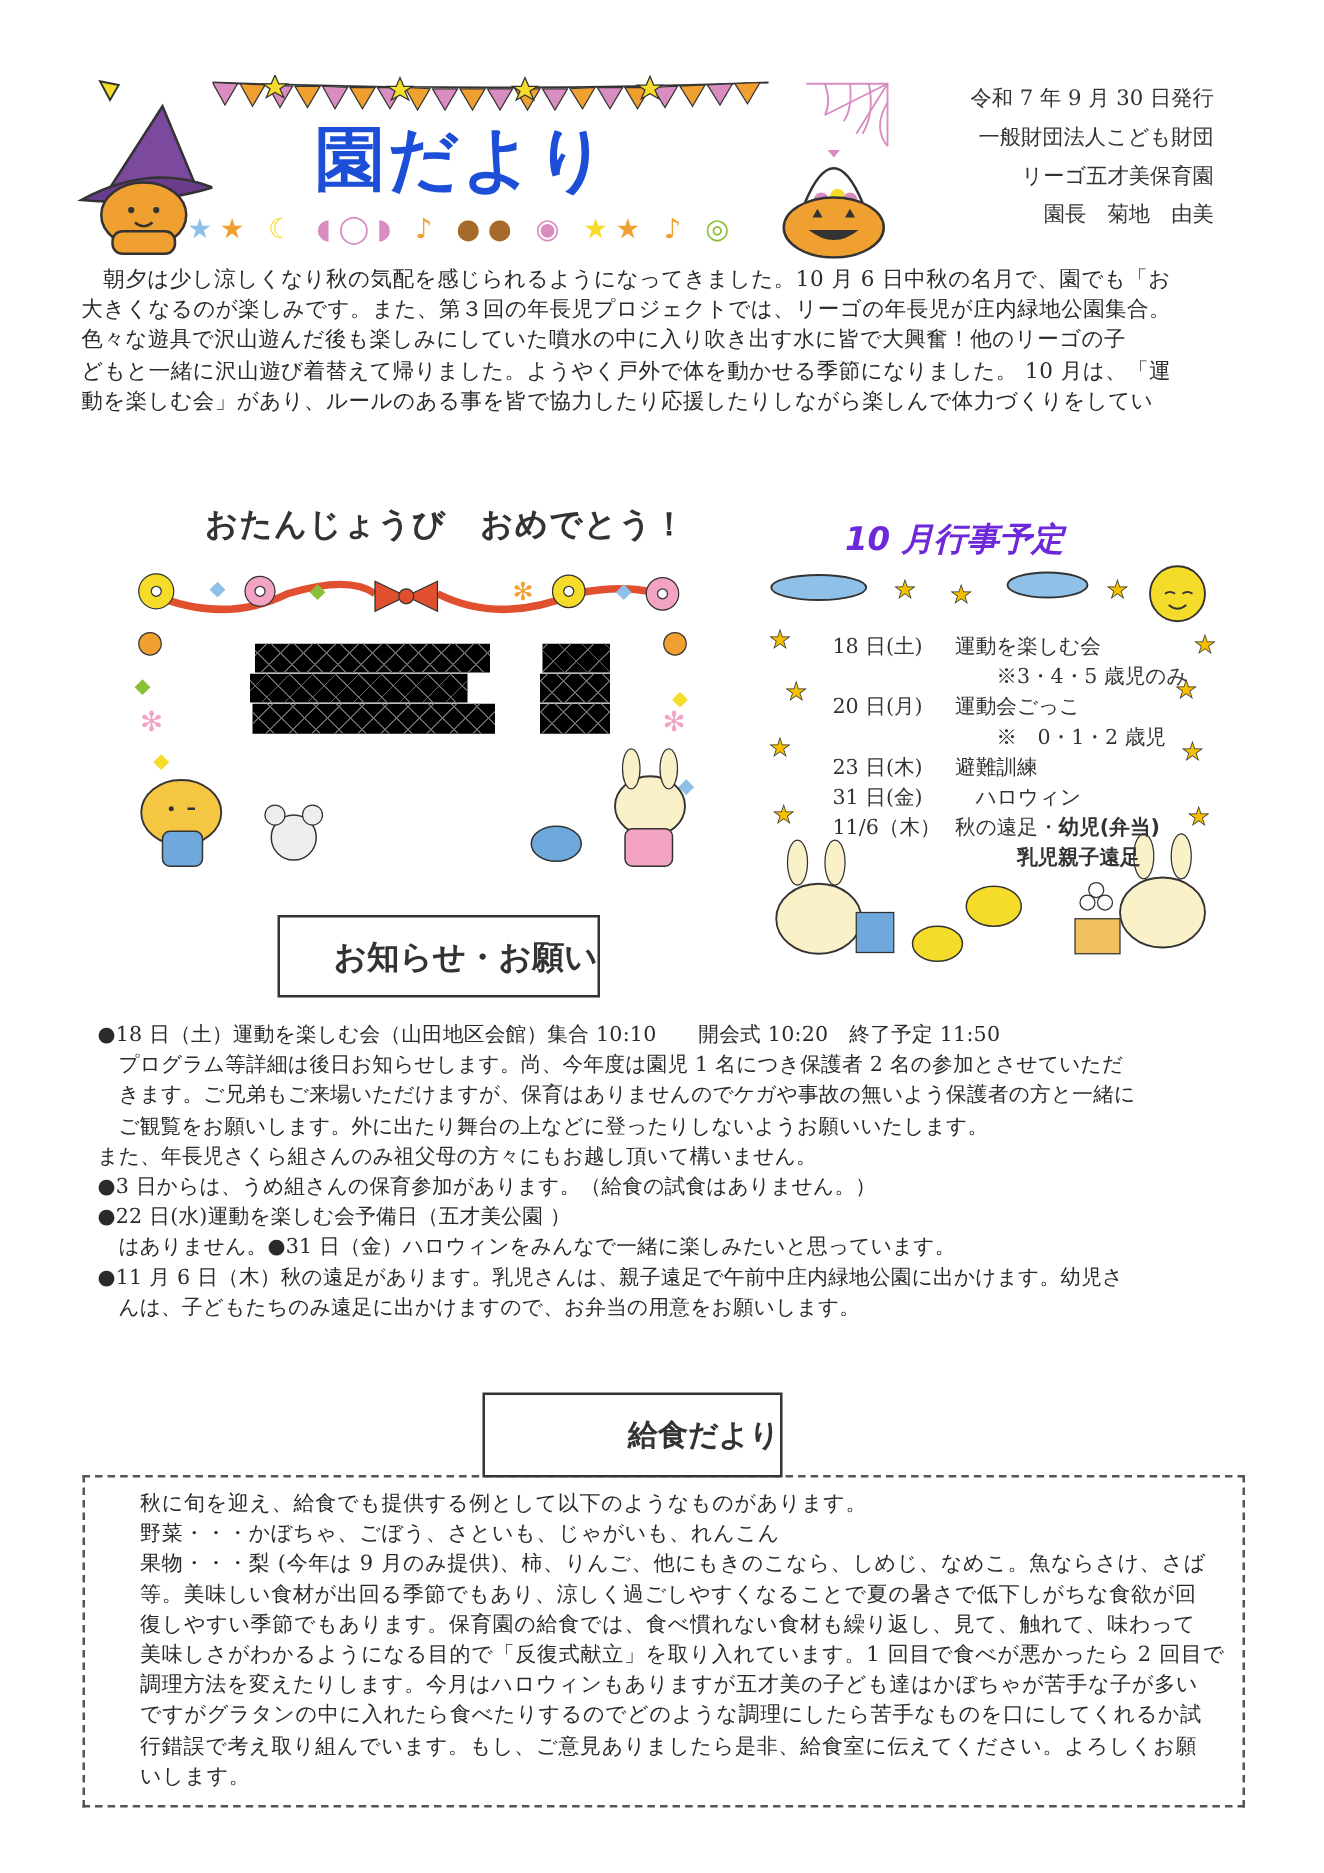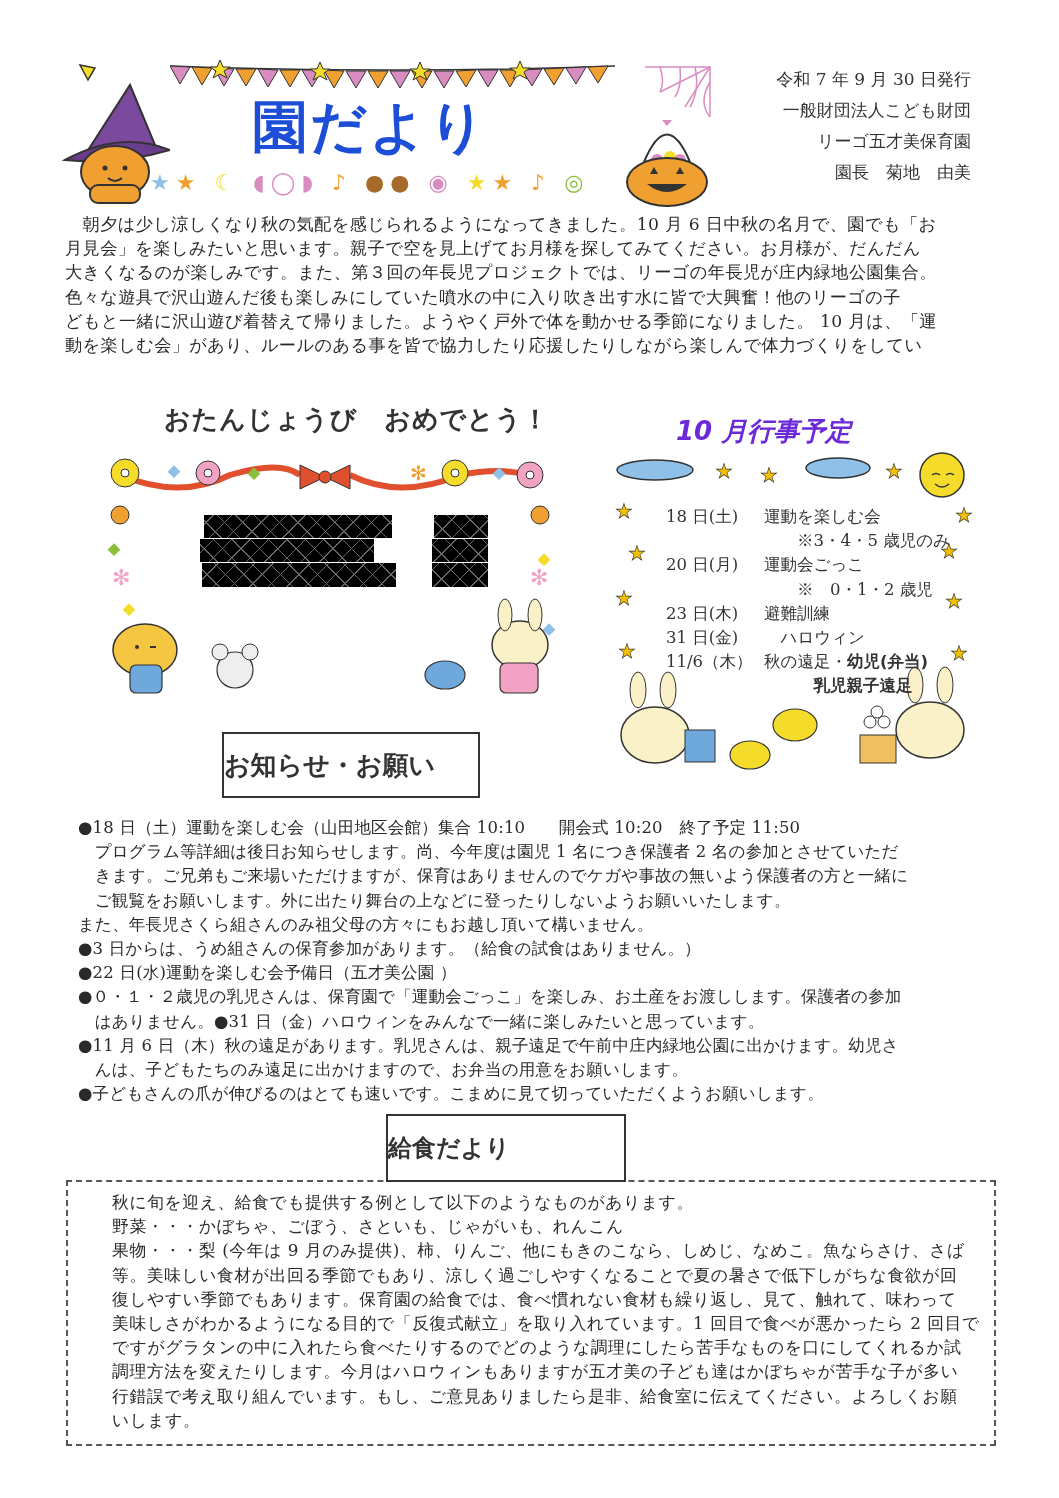--- a/index.html
+++ b/index.html
@@ -26,21 +26,21 @@
                      repeating-linear-gradient(-45deg,transparent 0 12px,#666 12px 13px);}
 
   
   #ev-title{left:676px;top:414px;font-size:26px;color:#6d28d9;font-style:italic;}
   #ev-list{left:666px;top:505px;font-size:16.5px;line-height:24.2px;color:#333;}
   .ev-row{white-space:pre;}
   .ev-date{display:inline-block;width:98px;}
   .b{font-family:"DejaVu Sans","Liberation Sans",sans-serif;font-weight:bold;}
 
   
-  .boxhead{border:2px solid #333;background:#fff;display:flex;align-items:center;justify-content:flex-start;color:#333;}
+  .boxhead{border:2px solid #333;background:#fff;display:flex;align-items:center;justify-content:flex-end;color:#333;}
   #notice-head{left:222px;top:732px;width:254px;height:62px;font-size:26px;}
   #notices{left:78px;top:816px;width:910px;font-size:16.5px;line-height:24.2px;letter-spacing:0.2px;}
   .ni{white-space:nowrap;}
 
   
   #lunch-head{left:386px;top:1114px;width:236px;height:64px;font-size:24px;}
   #lunch-box{left:66px;top:1180px;width:926px;height:262px;border:2px dashed #555;border-top-style:dashed;}
   #lunch{left:80px;top:1190px;width:902px;font-size:16.8px;line-height:24.2px;letter-spacing:0.6px;}
   #lunch div{white-space:nowrap;margin-left:32px;}
 </style>
@@ -122,21 +122,20 @@
   <div id="issuer" class="abs">
     <div>令和 7 年 9 月 30 日発行</div>
     <div>一般財団法人こども財団</div>
     <div>リーゴ五才美保育園</div>
     <div>園長　菊地　由美</div>
   </div>
 </div>
 
 <div id="intro" class="abs">
   <div>　朝夕は少し涼しくなり秋の気配を感じられるようになってきました。10 月 6 日中秋の名月で、園でも「お</div>
-  <div>月見会」を楽しみたいと思います。親子で空を見上げてお月様を探してみてください。お月様が、だんだん</div>
   <div>大きくなるのが楽しみです。また、第３回の年長児プロジェクトでは、リーゴの年長児が庄内緑地公園集合。</div>
   <div>色々な遊具で沢山遊んだ後も楽しみにしていた噴水の中に入り吹き出す水に皆で大興奮！他のリーゴの子</div>
   <div>どもと一緒に沢山遊び着替えて帰りました。ようやく戸外で体を動かせる季節になりました。 10 月は、「運</div>
   <div>動を楽しむ会」があり、ルールのある事を皆で協力したり応援したりしながら楽しんで体力づくりをしてい</div>
 </div>
 
 <div id="bday-title" class="abs gothic">おたんじょうび　おめでとう！</div>
 <div id="bday-frame" class="abs">
   <svg width="460" height="240" style="position:absolute;left:0;top:0">
     <path d="M20 20 Q80 45 130 20 Q180 5 200 20 M250 20 Q300 45 360 20 Q410 10 440 25" stroke="#e0502e" stroke-width="6" fill="none"></path>
@@ -241,35 +240,33 @@
   <span>お知らせ・お願い</span>
 </div>
 <div id="notices" class="abs">
   <div class="ni">●18 日（土）運動を楽しむ会（山田地区会館）集合 10:10　　開会式 10:20　終了予定 11:50</div>
   <div class="ni">　プログラム等詳細は後日お知らせします。尚、今年度は園児 1 名につき保護者 2 名の参加とさせていただ</div>
   <div class="ni">　きます。ご兄弟もご来場いただけますが、保育はありませんのでケガや事故の無いよう保護者の方と一緒に</div>
   <div class="ni">　ご観覧をお願いします。外に出たり舞台の上などに登ったりしないようお願いいたします。</div>
   <div class="ni"> また、年長児さくら組さんのみ祖父母の方々にもお越し頂いて構いません。</div>
   <div class="ni">●3 日からは、うめ組さんの保育参加があります。（給食の試食はありません。）</div>
   <div class="ni">●22 日(水)運動を楽しむ会予備日（五才美公園 ）</div>
-  <div class="ni">●０・１・２歳児の乳児さんは、保育園で「運動会ごっこ」を楽しみ、お土産をお渡しします。保護者の参加</div>
   <div class="ni">　はありません。●31 日（金）ハロウィンをみんなで一緒に楽しみたいと思っています。</div>
   <div class="ni">●11 月 6 日（木）秋の遠足があります。乳児さんは、親子遠足で午前中庄内緑地公園に出かけます。幼児さ</div>
   <div class="ni">　んは、子どもたちのみ遠足に出かけますので、お弁当の用意をお願いします。</div>
-  <div class="ni">●子どもさんの爪が伸びるのはとても速いです。こまめに見て切っていただくようお願いします。</div>
 </div>
 
 <div id="lunch-box" class="abs"></div>
 <div id="lunch-head" class="abs boxhead gothic">
   <span>給食だより</span>
 </div>
 <div id="lunch" class="abs">
   <div>秋に旬を迎え、給食でも提供する例として以下のようなものがあります。</div>
   <div>野菜・・・かぼちゃ、ごぼう、さといも、じゃがいも、れんこん</div>
   <div>果物・・・梨 (今年は 9 月のみ提供)、柿、りんご、他にもきのこなら、しめじ、なめこ。魚ならさけ、さば</div>
   <div>等。美味しい食材が出回る季節でもあり、涼しく過ごしやすくなることで夏の暑さで低下しがちな食欲が回</div>
   <div>復しやすい季節でもあります。保育園の給食では、食べ慣れない食材も繰り返し、見て、触れて、味わって</div>
   <div>美味しさがわかるようになる目的で「反復式献立」を取り入れています。1 回目で食べが悪かったら 2 回目で</div>
+  <div>調理方法を変えたりします。今月はハロウィンもありますが五才美の子ども達はかぼちゃが苦手な子が多い</div>
   <div>ですがグラタンの中に入れたら食べたりするのでどのような調理にしたら苦手なものを口にしてくれるか試</div>
-  <div>調理方法を変えたりします。今月はハロウィンもありますが五才美の子ども達はかぼちゃが苦手な子が多い</div>
   <div>行錯誤で考え取り組んでいます。もし、ご意見ありましたら是非、給食室に伝えてください。よろしくお願</div>
   <div>いします。</div>
 </div>
 
 </body></html>

